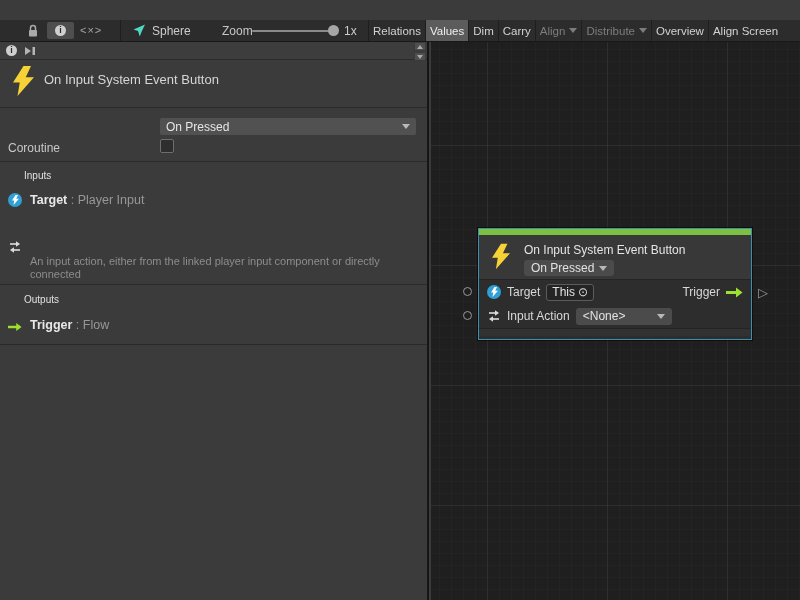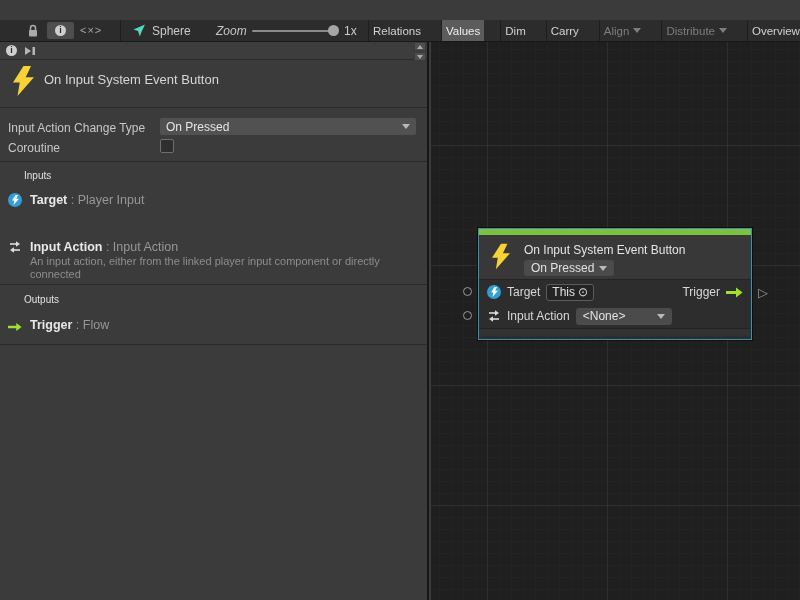--- a/index.html
+++ b/index.html
@@ -22,21 +22,21 @@
   .tb-abs{position:absolute;}
   .tb-sep{position:absolute;top:0;width:1px;height:21px;background:#1e1e1e;}
   .tb-text{font-size:12px;color:#cccccc;white-space:nowrap;}
   .info-btn{left:47px;top:2px;width:27px;height:17px;background:#4e4e4e;border-radius:2px;
             display:flex;align-items:center;justify-content:center;}
   .info-circle{width:11px;height:11px;border-radius:50%;background:#cfcfcf;color:#2b2b2b;
                font-size:9px;font-weight:700;display:flex;align-items:center;justify-content:center;line-height:1;}
   .vars-glyph{font-size:11px;color:#a5a5a5;letter-spacing:1px;}
   .zoom-track{left:252px;top:10px;width:84px;height:2px;background:#8b8b8b;border-radius:1px;}
   .zoom-handle{left:328px;top:5px;width:11px;height:11px;border-radius:50%;background:#a6a6a6;}
-  .tb-right{position:absolute;left:368px;right:0;top:0;height:21px;display:flex;align-items:stretch;gap:16px;}
+  .tb-right{position:absolute;left:368px;right:0;top:0;height:21px;display:flex;align-items:stretch;}
   .tb-btn{display:flex;align-items:center;gap:4px;padding:0 4px;border-left:1px solid #1e1e1e;
           font-size:11.5px;color:#d2d2d2;white-space:nowrap;}
   .tb-btn.active{background:#5c5c5c;color:#eeeeee;}
   .tb-btn.dim{color:#7d7d7d;}
   .caret{width:0;height:0;border-left:4px solid transparent;border-right:4px solid transparent;border-top:5px solid #b9b9b9;}
   .tb-btn.dim .caret{border-top-color:#7d7d7d;}
 
   
   .inspector{position:absolute;left:0;top:42px;width:429px;height:558px;background:#3b3b3b;border-right:2px solid #161616;}
   .insp-header{position:absolute;left:0;top:0;width:100%;height:18px;background:#3d3d3d;
@@ -116,21 +116,21 @@
       <span class="info-circle">i</span>
     </div>
     <span class="tb-abs vars-glyph" style="left:80px;top:4px;">&lt;×&gt;</span>
     <div class="tb-sep" style="left:120px;"></div>
 
     <svg class="tb-abs" style="left:133px;top:4px;" width="13" height="13" viewBox="0 0 13 13">
       <polygon points="12,0.5 0.5,5.5 5,7 6.8,12.5 8.6,7.8 12,0.5" fill="#4fd8c2"></polygon>
     </svg>
     <span class="tb-abs tb-text" style="left:152px;top:4px;">Sphere</span>
 
-    <span class="tb-abs tb-text" style="left:216px;top:4px;color:#c6c6c6;font-style:italic;">Zoom</span>
+    <span class="tb-abs tb-text" style="left:222px;top:4px;color:#c6c6c6;">Zoom</span>
     <div class="tb-abs zoom-track"></div>
     <div class="tb-abs zoom-handle"></div>
     <span class="tb-abs tb-text" style="left:344px;top:4px;">1x</span>
 
     <div class="tb-right">
       <div class="tb-btn">
           <span>Relations</span>
         </div>
       <div class="tb-btn active">
           <span>Values</span>
@@ -175,21 +175,20 @@
         </div>
     </div>
 
     <svg class="bolt-big" width="21" height="30" viewBox="0 0 14 20">
       <path d="M7 0 L0 11 H4.5 L3 20 L14 7.5 H8.5 L12 0 Z" fill="#f7d237"></path>
     </svg>
     <div class="graph-title">On Input System Event Button</div>
 
     <div class="divider" style="top:65px;"></div>
 
-    <span class="field-label" style="top:79px;">Input Action Change Type</span>
     <div class="dropdown" style="top:76px;">
       <span>On Pressed</span>
       <span class="caret"></span>
     </div>
     <span class="field-label" style="top:99px;">Coroutine</span>
     <span class="checkbox" style="top:97px;"></span>
 
     <div class="divider" style="top:119px;"></div>
 
     <span class="section-title" style="top:128px;">Inputs</span>
@@ -204,23 +203,20 @@
     </div>
 
     <span class="type-icon" style="top:198px;">
       <svg width="14" height="14" viewBox="0 0 14 14">
         <path d="M2 4 H9" stroke="#dcdcdc" stroke-width="1.6" fill="none"></path>
         <polygon points="8,1.2 12,4 8,6.8" fill="#dcdcdc"></polygon>
         <path d="M12 10 H5" stroke="#dcdcdc" stroke-width="1.6" fill="none"></path>
         <polygon points="6,7.2 2,10 6,12.8" fill="#dcdcdc"></polygon>
       </svg>
     </span>
-    <div class="entry-name" style="top:198px;">
-      <b>Input Action</b><span class="etype"> : Input Action</span>
-    </div>
     <div class="entry-desc" style="top:213px;">An input action, either from the linked player input component or directly connected</div>
 
     <div class="divider" style="top:242px;"></div>
 
     <span class="section-title" style="top:252px;">Outputs</span>
 
     <svg class="type-icon" style="top:278px;" width="17" height="11" viewBox="0 0 17 11">
       <rect x="0" y="4" width="11" height="3" fill="#9ce22e"></rect>
       <polygon points="10,0.5 16.5,5.5 10,10.5" fill="#9ce22e"></polygon>
     </svg>

